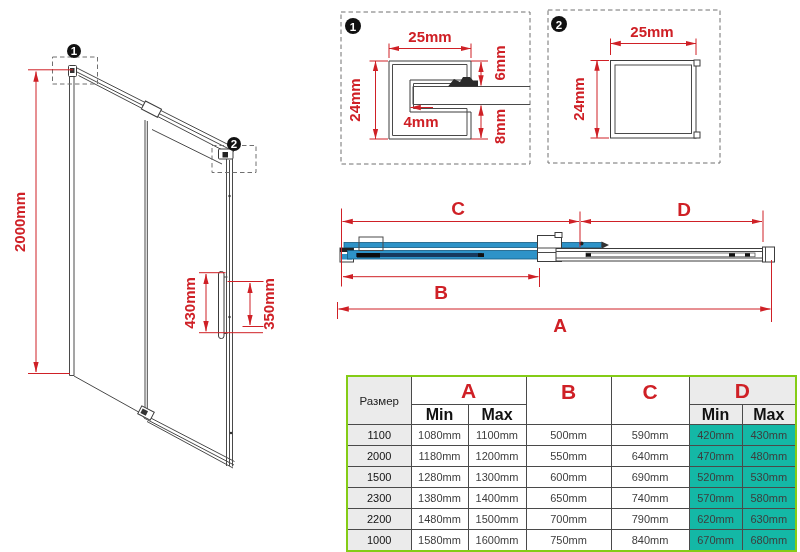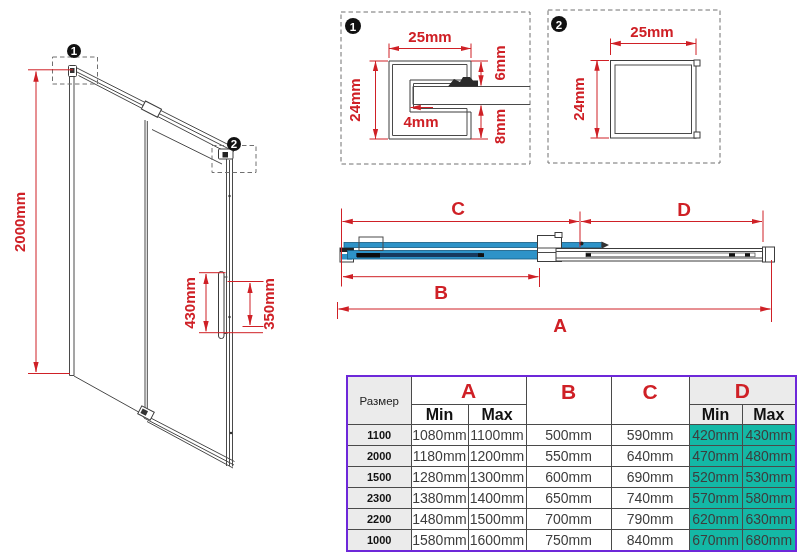--- a/index.html
+++ b/index.html
@@ -14,31 +14,31 @@
   .dash{stroke:#707070;stroke-width:1;fill:none;stroke-dasharray:4.5 3;}
   .red{stroke:#cf2026;stroke-width:1;fill:none;}
   .redtxt{fill:#cf2026;font-weight:bold;font-size:15px;}
   .bigletter{fill:#cf2026;font-weight:bold;font-size:19px;}
   .badge{fill:#111;}
   .badgetxt{fill:#fff;font-weight:bold;font-size:11.5px;text-anchor:middle;}
   .mid{text-anchor:middle;}
 
   
   #size-table-wrap{position:absolute;left:346px;top:375px;}
-  table{border-collapse:collapse;table-layout:fixed;width:449px;border:2px solid #6d28d9;}
+  table{border-collapse:collapse;table-layout:fixed;width:449px;border:2px solid #84cc16;}
   th,td{border:1px solid #4a4a4a;text-align:center;padding:0;vertical-align:middle;}
   .gray{background:#ebebeb;}
   .letter{color:#cf2026;font-size:21px;font-weight:bold;background:#fff;}
   .letter.gray{background:#ebebeb;}
   .letter.span2{vertical-align:top;line-height:29px;}
   .hdr-size{font-size:11.5px;font-weight:normal;color:#222;background:#ebebeb;}
   .minmax{font-size:16px;font-weight:bold;color:#111;height:19px;background:#fff;}
   .minmax.gray{background:#ebebeb;}
-  .row-size{font-size:11px;font-weight:bold;color:#111;background:#ebebeb;height:20px;}
-  td.val{font-size:14px;color:#3d3d3d;background:#fff;height:20px;}
+  .row-size{font-size:11px;font-weight:normal;color:#111;background:#ebebeb;height:20px;}
+  td.val{font-size:11px;color:#3d3d3d;background:#fff;height:20px;}
   td.val.gray{background:#14b8a6;}
   tr.hdr1 th{height:27px;}
 </style>
 </head>
 <body>
 
 <svg id="drawing" width="800" height="552" viewBox="0 0 800 552">
   <defs>
     <marker id="arr" orient="auto-start-reverse" markerUnits="userSpaceOnUse" markerWidth="11" markerHeight="8" refX="10.3" refY="3.5">
       <path d="M0,0.8 L10.5,3.5 L0,6.2 Z" fill="#cf2026"></path>

